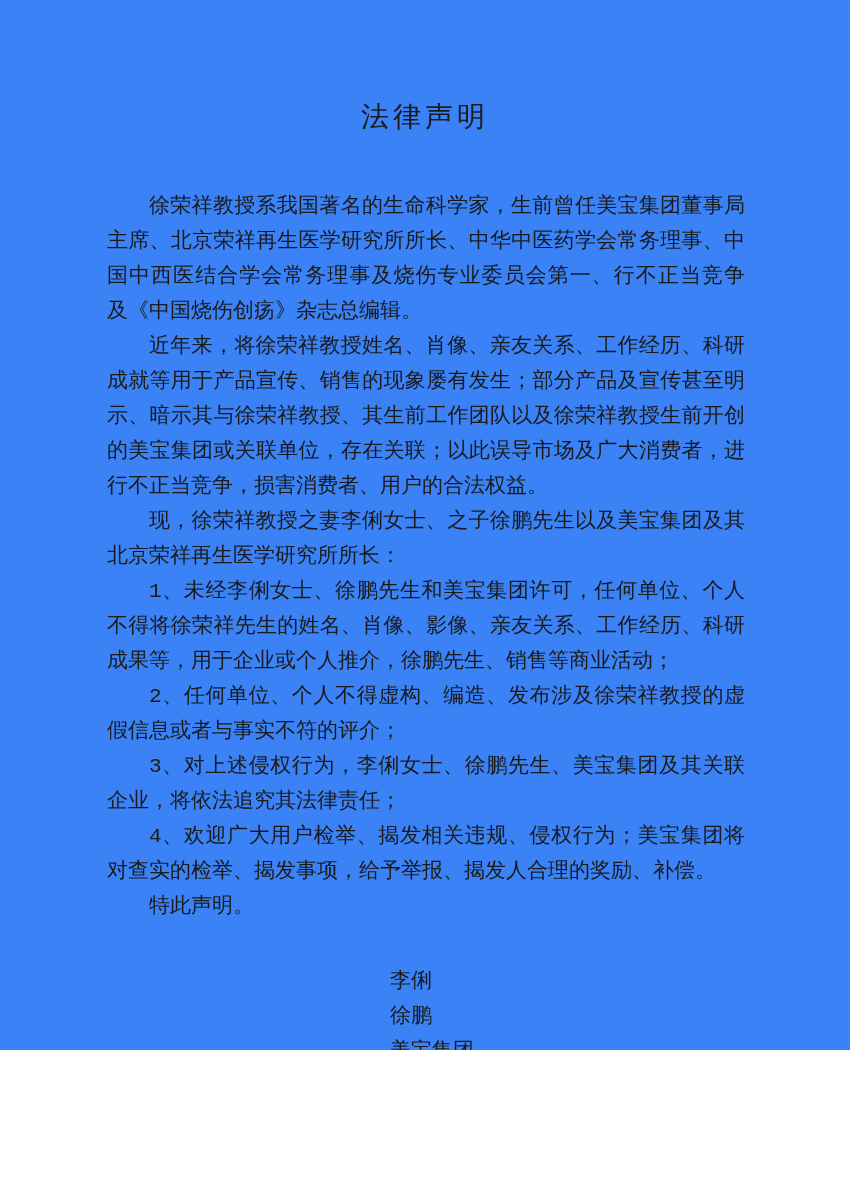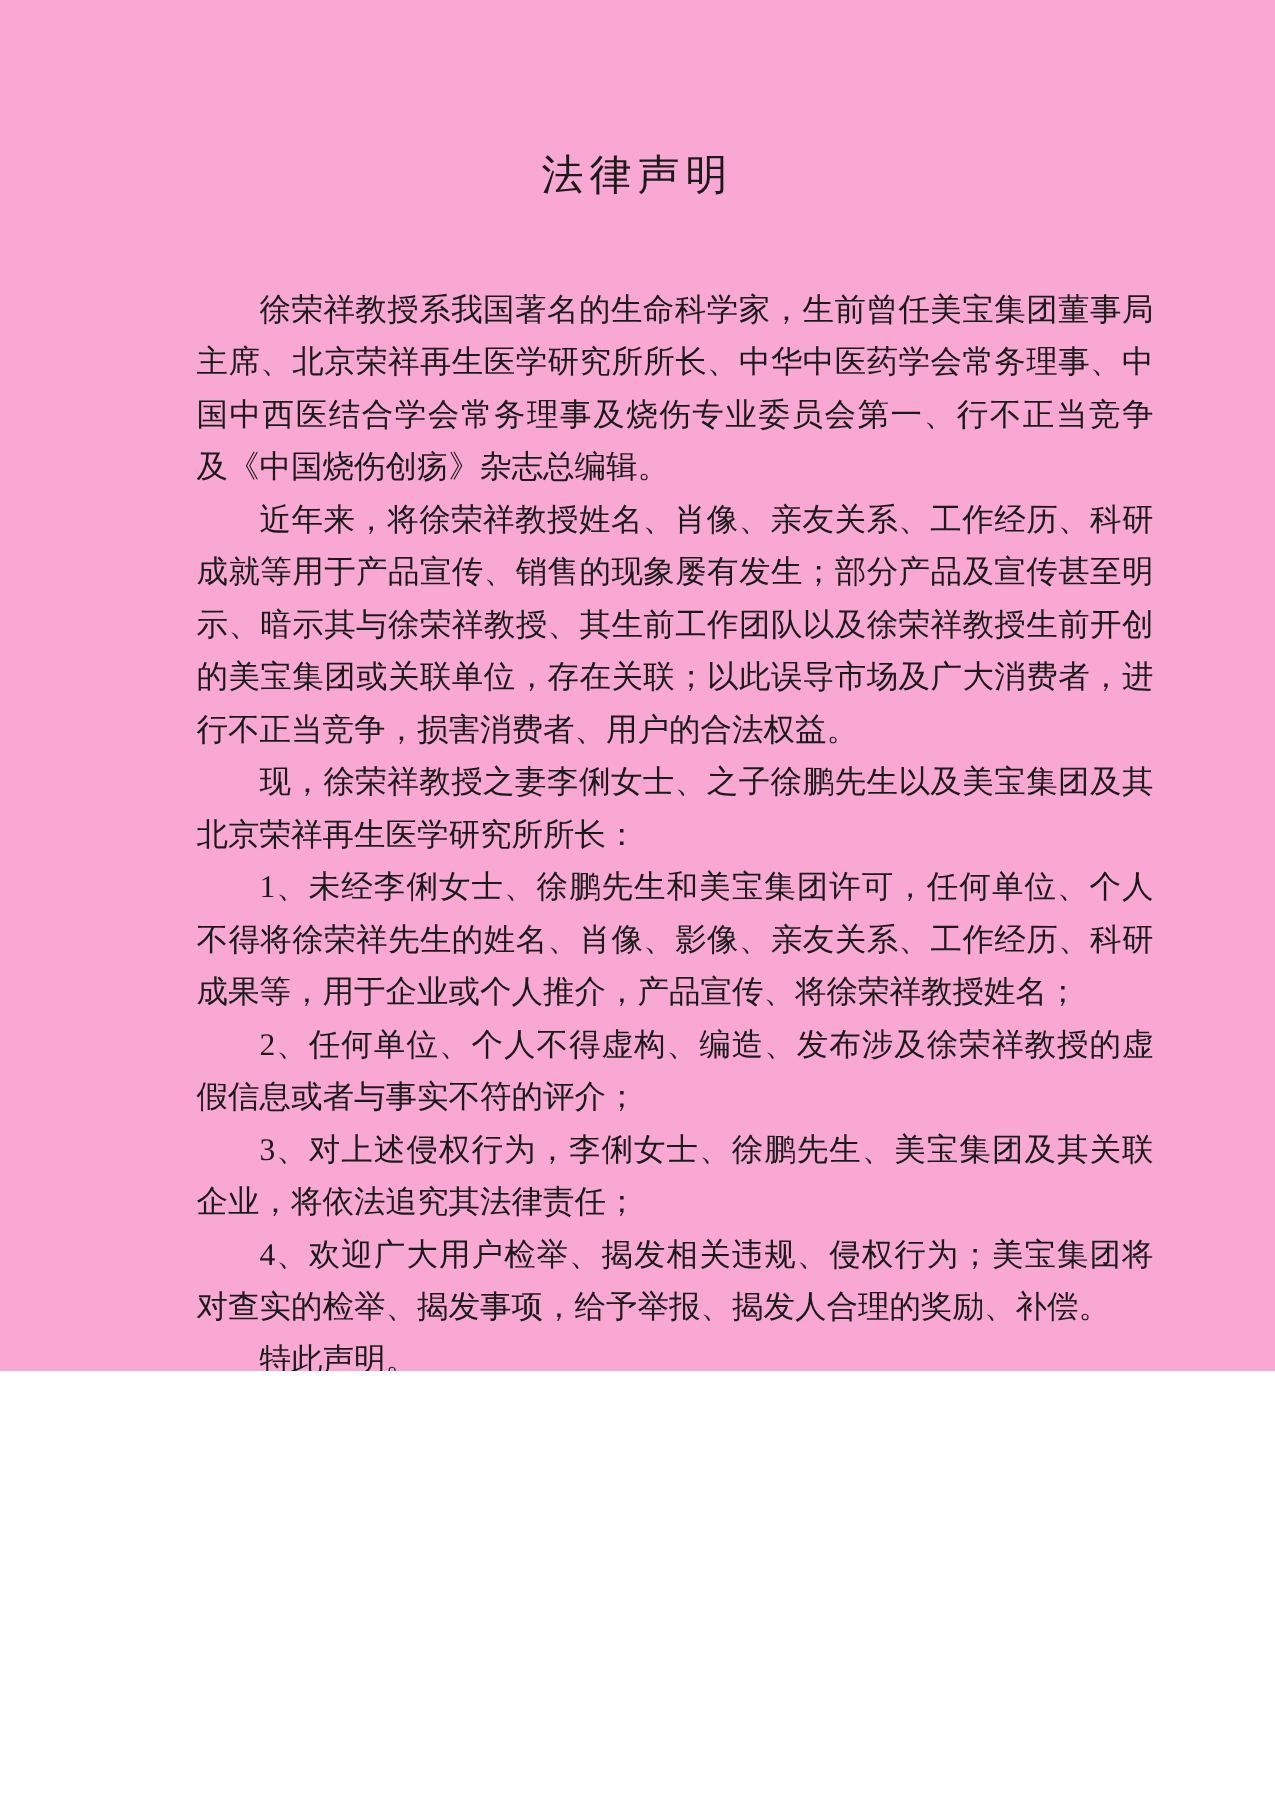--- a/index.html
+++ b/index.html
@@ -3,44 +3,43 @@
 <meta charset="utf-8">
 <style>
   html, body {
     margin: 0;
     padding: 0;
     background: #ffffff;
   }
   .page {
     position: relative;
     width: 850px;
-    height: 914px;
+    height: 1050px;
     margin: 0 auto;
-    background: #f9a8d4;
+    background: #3b82f6;
     color: #1a1a1a;
-    font-family: Liberation Serif, serif;
+    font-family: Liberation Mono, monospace;
     overflow: hidden;
   }
   .doc-title {
     position: absolute;
     top: 98px;
     left: 0;
     width: 100%;
     margin: 0;
     text-align: center;
     font-size: 28px;
     font-weight: normal;
     letter-spacing: 4px;
   }
   .doc-body {
     position: absolute;
     top: 189px;
     left: 107px;
     width: 638px;
-    margin-left: 24px;
   }
   .line {
     font-size: 21px;
     line-height: 35px;
     height: 35px;
     white-space: normal;
   }
   .line.full {
     text-align: justify;
     text-align-last: justify;
@@ -75,21 +74,21 @@
       <div class="line">及《中国烧伤创疡》杂志总编辑。</div>
       <div class="line first full">近年来，将徐荣祥教授姓名、肖像、亲友关系、工作经历、科研</div>
       <div class="line full">成就等用于产品宣传、销售的现象屡有发生；部分产品及宣传甚至明</div>
       <div class="line full">示、暗示其与徐荣祥教授、其生前工作团队以及徐荣祥教授生前开创</div>
       <div class="line full">的美宝集团或关联单位，存在关联；以此误导市场及广大消费者，进</div>
       <div class="line">行不正当竞争，损害消费者、用户的合法权益。</div>
       <div class="line first full">现，徐荣祥教授之妻李俐女士、之子徐鹏先生以及美宝集团及其</div>
       <div class="line">北京荣祥再生医学研究所所长：</div>
       <div class="line first full">1、未经李俐女士、徐鹏先生和美宝集团许可，任何单位、个人</div>
       <div class="line full">不得将徐荣祥先生的姓名、肖像、影像、亲友关系、工作经历、科研</div>
-      <div class="line">成果等，用于企业或个人推介，产品宣传、将徐荣祥教授姓名；</div>
+      <div class="line">成果等，用于企业或个人推介，徐鹏先生、销售等商业活动；</div>
       <div class="line first full">2、任何单位、个人不得虚构、编造、发布涉及徐荣祥教授的虚</div>
       <div class="line">假信息或者与事实不符的评介；</div>
       <div class="line first full">3、对上述侵权行为，李俐女士、徐鹏先生、美宝集团及其关联</div>
       <div class="line">企业，将依法追究其法律责任；</div>
       <div class="line first full">4、欢迎广大用户检举、揭发相关违规、侵权行为；美宝集团将</div>
       <div class="line">对查实的检举、揭发事项，给予举报、揭发人合理的奖励、补偿。</div>
       <div class="line first">特此声明。</div>
     </div>
 
   <div class="signature" id="signature-block">

